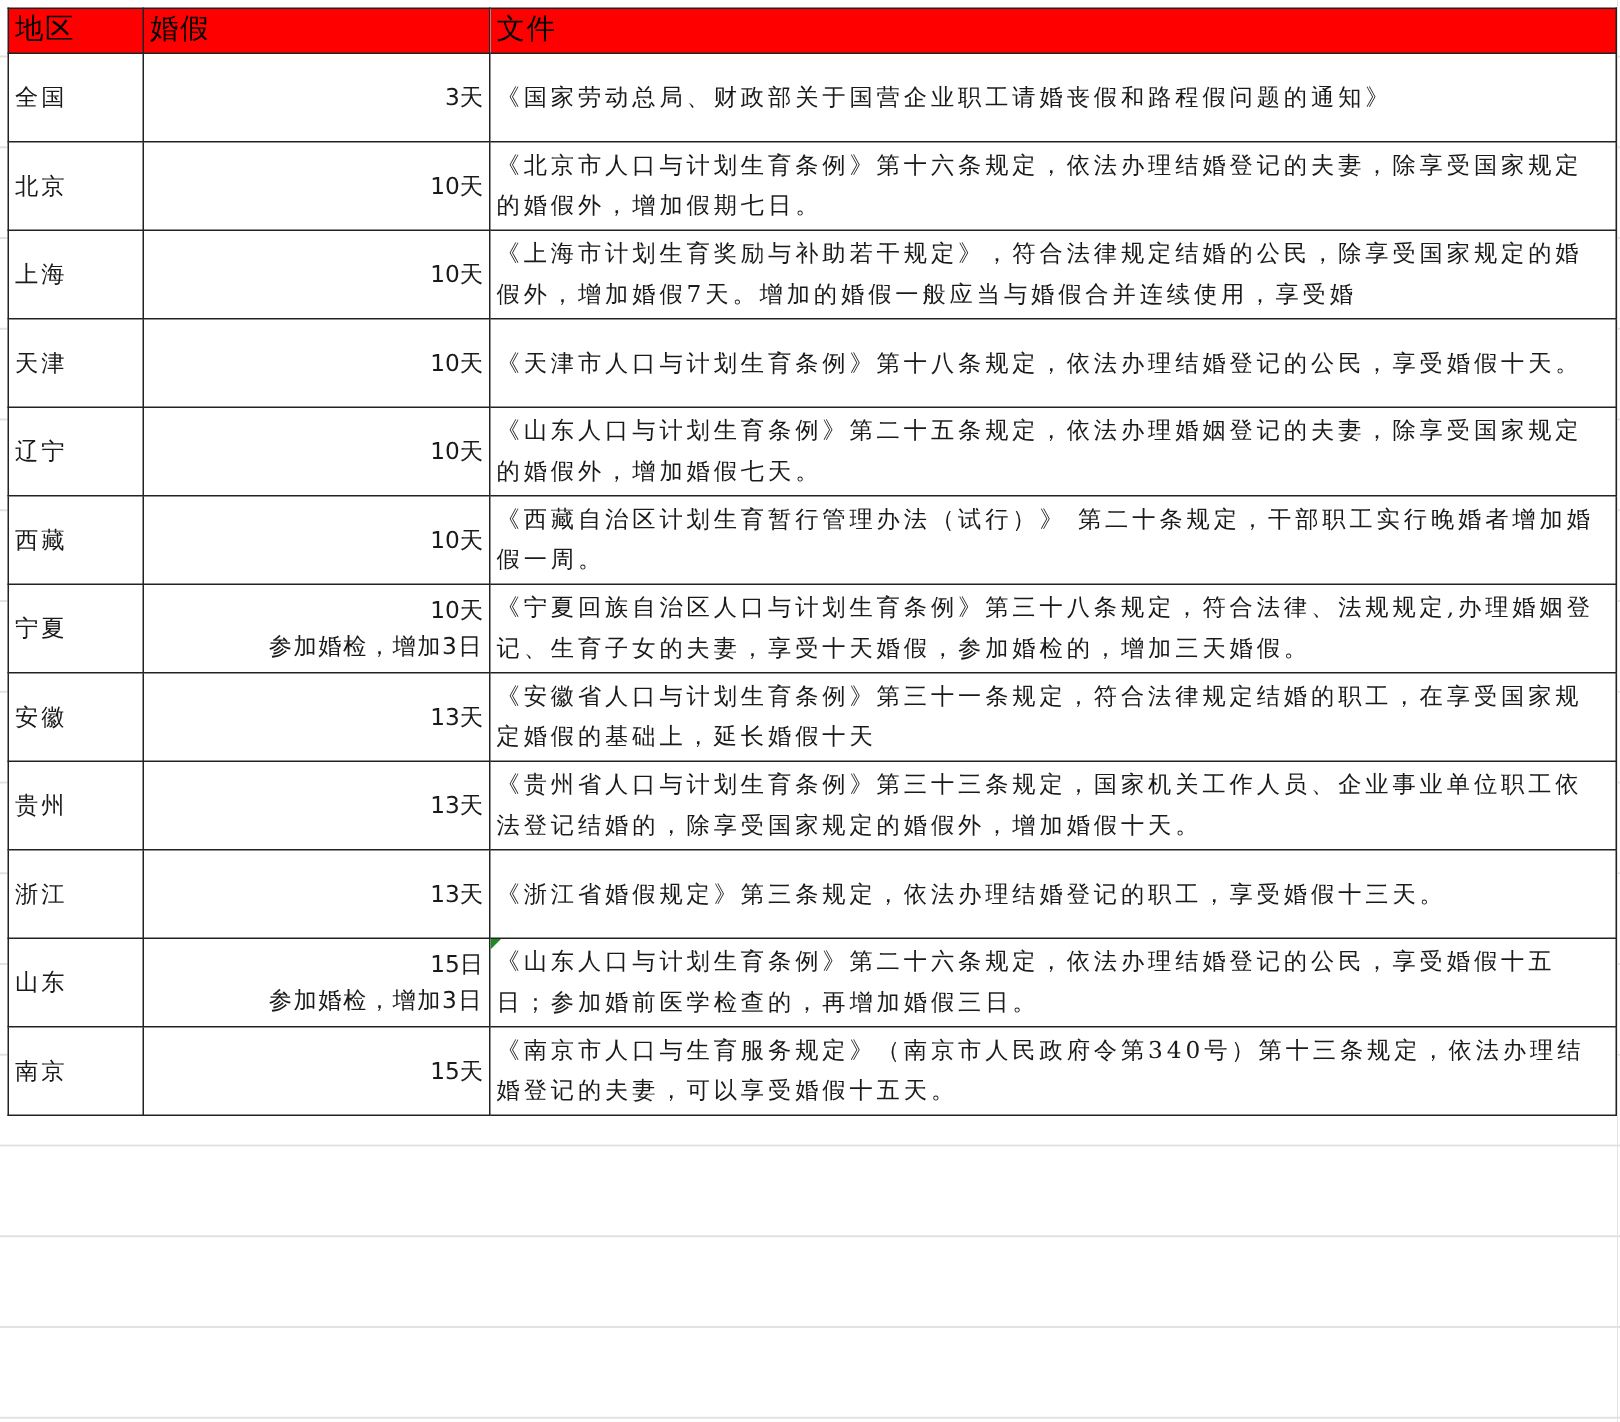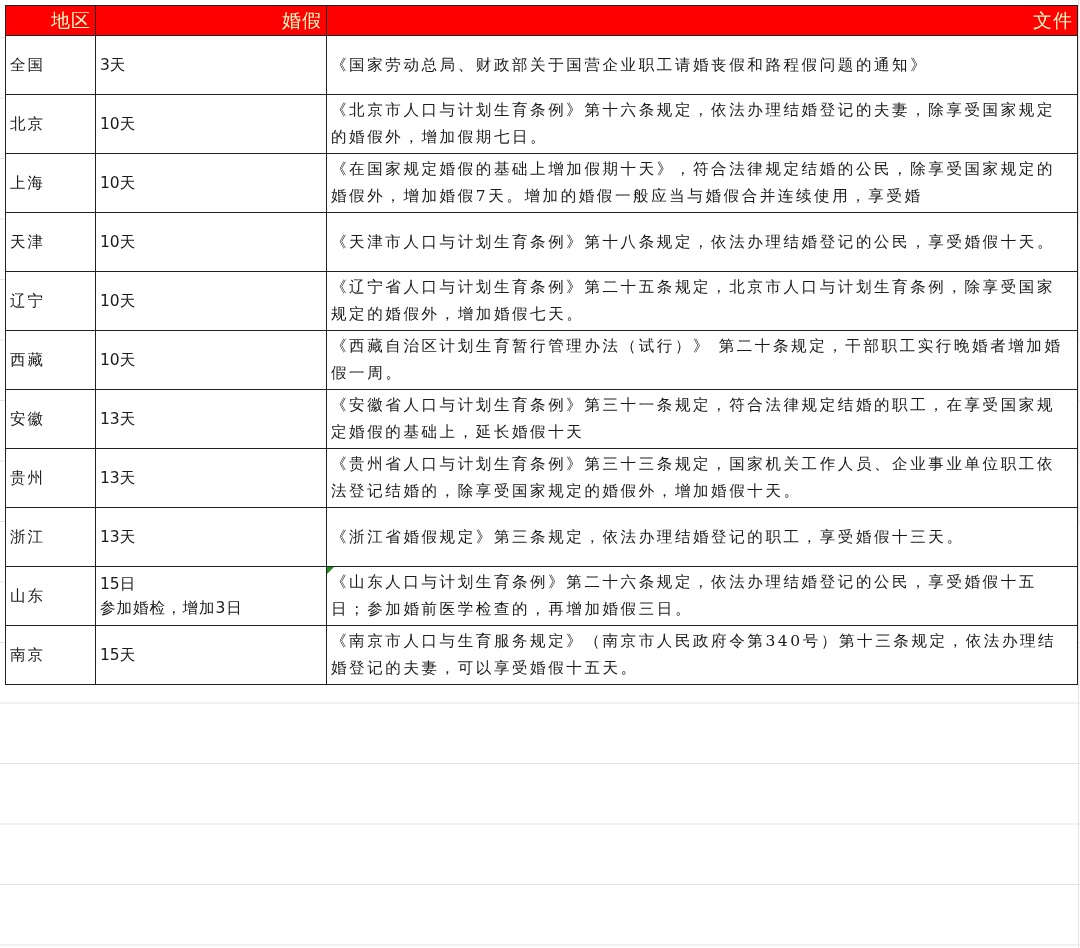--- a/index.html
+++ b/index.html
@@ -25,29 +25,29 @@
     }
     table.leave-table col.c-region { width: 90px; }
     table.leave-table col.c-days { width: 231px; }
     table.leave-table col.c-doc { width: 751px; }
     table.leave-table th, table.leave-table td {
       border: 1.6px solid #222222;
       padding: 0 4px;
       overflow: hidden; vertical-align: middle;
     }
     table.leave-table th {
-      background: #ff0000; color: #fef9c3;
-      font-weight: normal; text-align: right;
+      background: #ff0000; color: #000000;
+      font-weight: normal; text-align: left;
       font-size: 19px; height: 29px; line-height: 29px;
-      font-family: Liberation Serif, serif;
+      font-family: Liberation Mono, monospace;
       letter-spacing: 1px;
     }
     table.leave-table td { height: 58px; font-size: 15.5px; }
     td.region { font-family: "DejaVu Serif", "Liberation Serif", serif; letter-spacing: 2px; }
-    td.days { font-size: 15px; line-height: 24px; padding-left: 2px; }
+    td.days { font-size: 15px; line-height: 24px; padding-left: 2px; text-align: right; }
     td.days .note { display: block; letter-spacing: 1px; }
     td.doc {
       position: relative;
       font-family: "DejaVu Serif", "Liberation Serif", serif;
       font-size: 17px; letter-spacing: 2.6px;
       line-height: 27px; padding-left: 3px;
     }
     td.doc .doc-inner { max-height: 56px; overflow: hidden; }
     .comment-marker {
       position: absolute; left: 0; top: 0; width: 0; height: 0;
@@ -84,42 +84,49 @@
         <td class="region">北京</td>
         <td class="days"><span>10天</span></td>
         <td class="doc">
           <div class="doc-inner">《北京市人口与计划生育条例》第十六条规定，依法办理结婚登记的夫妻，除享受国家规定的婚假外，增加假期七日。</div>
         </td>
       </tr>
       <tr>
         <td class="region">上海</td>
         <td class="days"><span>10天</span></td>
         <td class="doc">
-          <div class="doc-inner">《在国家规定婚假的基础上增加假期十天》，符合法律规定结婚的公民，除享受国家规定的婚假外，增加婚假7天。增加的婚假一般应当与婚假合并连续使用，享受婚</div>
+          <div class="doc-inner">《上海市计划生育奖励与补助若干规定》，符合法律规定结婚的公民，除享受国家规定的婚假外，增加婚假7天。增加的婚假一般应当与婚假合并连续使用，享受婚</div>
         </td>
       </tr>
       <tr>
         <td class="region">天津</td>
         <td class="days"><span>10天</span></td>
         <td class="doc">
           <div class="doc-inner">《天津市人口与计划生育条例》第十八条规定，依法办理结婚登记的公民，享受婚假十天。</div>
         </td>
       </tr>
       <tr>
         <td class="region">辽宁</td>
         <td class="days"><span>10天</span></td>
         <td class="doc">
-          <div class="doc-inner">《辽宁省人口与计划生育条例》第二十五条规定，北京市人口与计划生育条例，除享受国家规定的婚假外，增加婚假七天。</div>
+          <div class="doc-inner">《山东人口与计划生育条例》第二十五条规定，依法办理婚姻登记的夫妻，除享受国家规定的婚假外，增加婚假七天。</div>
         </td>
       </tr>
       <tr>
         <td class="region">西藏</td>
         <td class="days"><span>10天</span></td>
         <td class="doc">
           <div class="doc-inner">《西藏自治区计划生育暂行管理办法（试行）》 第二十条规定，干部职工实行晚婚者增加婚假一周。</div>
+        </td>
+      </tr>
+      <tr>
+        <td class="region">宁夏</td>
+        <td class="days"><span>10天</span><span class="note">参加婚检，增加3日</span></td>
+        <td class="doc">
+          <div class="doc-inner">《宁夏回族自治区人口与计划生育条例》第三十八条规定，符合法律、法规规定,办理婚姻登记、生育子女的夫妻，享受十天婚假，参加婚检的，增加三天婚假。</div>
         </td>
       </tr>
       <tr>
         <td class="region">安徽</td>
         <td class="days"><span>13天</span></td>
         <td class="doc">
           <div class="doc-inner">《安徽省人口与计划生育条例》第三十一条规定，符合法律规定结婚的职工，在享受国家规定婚假的基础上，延长婚假十天</div>
         </td>
       </tr>
       <tr>

